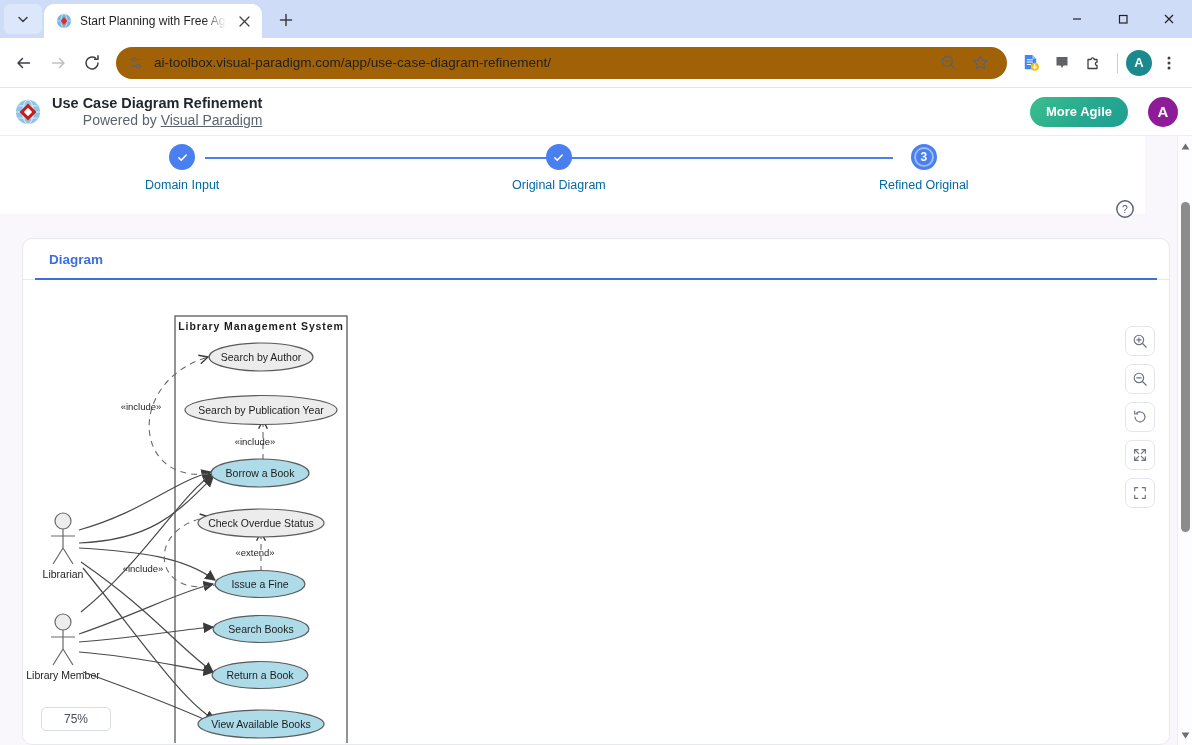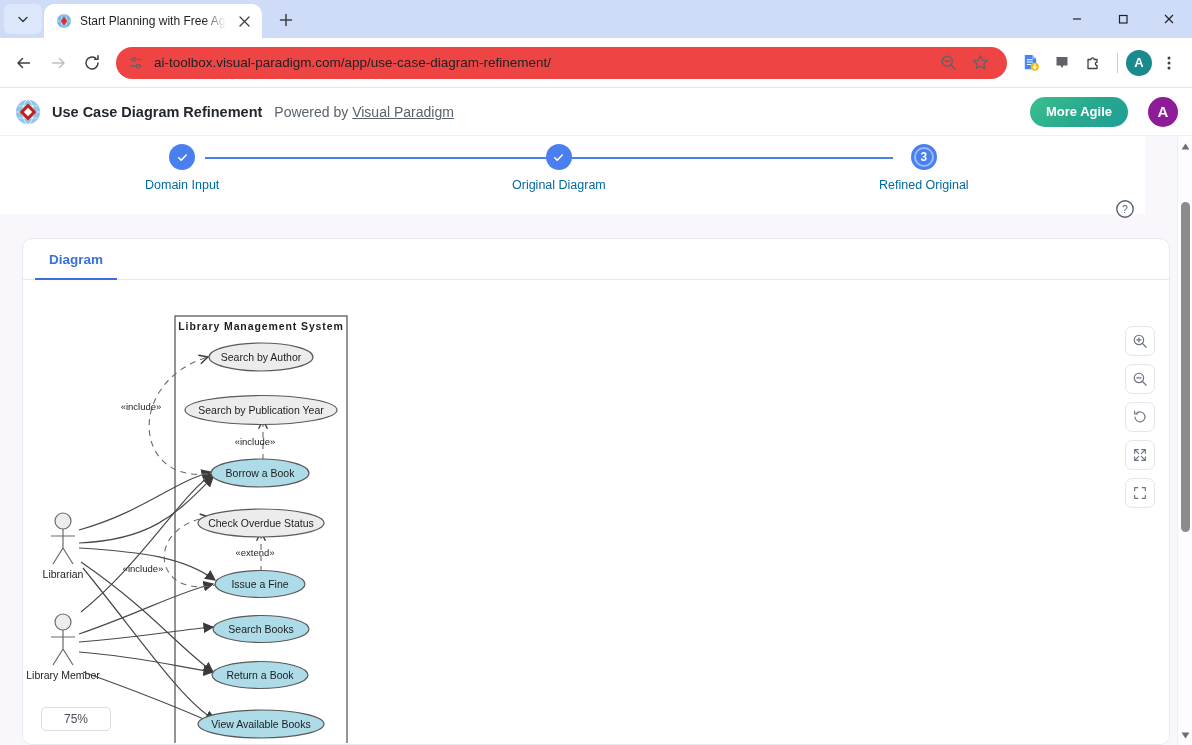--- a/index.html
+++ b/index.html
@@ -54,21 +54,21 @@
     display: flex; align-items: center; gap: 2px; padding: 0 8px;
     border-bottom: 1px solid #e4e6e9;
   }
   .nav-btn {
     width: 32px; height: 32px; border-radius: 50%;
     display: flex; align-items: center; justify-content: center;
     cursor: pointer; flex: 0 0 32px;
   }
   .omnibox {
     flex: 1; height: 32px; margin: 0 6px;
-    background: #ef4444; border-radius: 16px;
+    background: #a16207; border-radius: 16px;
     display: flex; align-items: center; padding: 0 12px; gap: 10px;
     cursor: text;
   }
   .omnibox-url { font-size: 13.5px; color: #202124; white-space: nowrap; }
   .omni-actions { display: flex; align-items: center; gap: 2px; margin-left: auto; }
   .tb-icon {
     width: 30px; height: 30px; border-radius: 50%;
     display: flex; align-items: center; justify-content: center; cursor: pointer;
   }
   .tb-divider { width: 1px; height: 20px; background: #c9ccd1; margin: 0 6px; }
@@ -77,21 +77,21 @@
     background: #1a8a8f; color: #fff; font-size: 13px; font-weight: bold;
     display: flex; align-items: center; justify-content: center; cursor: pointer;
   }
 
   
   .app-header {
     height: 48px; background: #ffffff; display: flex; align-items: center;
     padding: 0 14px; gap: 10px; border-bottom: 1px solid #eceef1;
   }
   .vp-logo { width: 28px; height: 28px; flex: 0 0 28px; }
-  .app-titles { display: flex; flex-direction: row; gap: 12px; text-align: right; }
+  .app-titles { display: flex; flex-direction: column; gap: 1px; text-align: right; }
   .app-title { font-size: 14.5px; font-weight: bold; color: #22272e; }
   .app-sub { font-size: 14px; color: #5b636d; }
   .app-sub a { color: #5b636d; text-decoration: underline; }
   .more-apps {
     margin-left: auto; height: 30px; padding: 0 16px; border: none;
     border-radius: 15px; cursor: pointer; color: #fff;
     font-size: 13px; font-weight: bold;
     background: linear-gradient(135deg, #3bbf8e 0%, #27a98f 55%, #1f9f94 100%);
     font-family: "Liberation Sans", sans-serif;
   }
@@ -133,21 +133,21 @@
   .help-icon {
     position: absolute; right: 9px; top: 62px; width: 22px; height: 22px;
     cursor: pointer;
   }
 
   .card-area { padding: 24px 22px 0 22px; height: calc(100% - 78px); }
   .card {
     background: #fff; border: 1px solid #e7e9ee; border-radius: 10px;
     height: 100%; position: relative; overflow: hidden;
   }
-  .tabs { display: flex; border-bottom: 1px solid #e7e9ee; padding: 0 12px; }
+  .tabs { display: flex; border-bottom: 1px solid #e7e9ee; padding: 0 12px; flex-direction: column; }
   .tab-item {
     padding: 13px 14px 11px 14px; font-size: 13.5px; color: #596070;
     cursor: pointer; border-bottom: 2px solid transparent; margin-bottom: -1px;
   }
   .tab-item.active { color: #3b6fe0; font-weight: bold; border-bottom-color: #3b6fe0; }
 
   .canvas-wrap { position: relative; height: calc(100% - 42px); background: #fff; }
   .diagram-canvas {
     position: absolute; left: 0; top: 0; right: 0; bottom: 0;
     overflow: hidden; background: #ffffff; margin-top: 32px;

